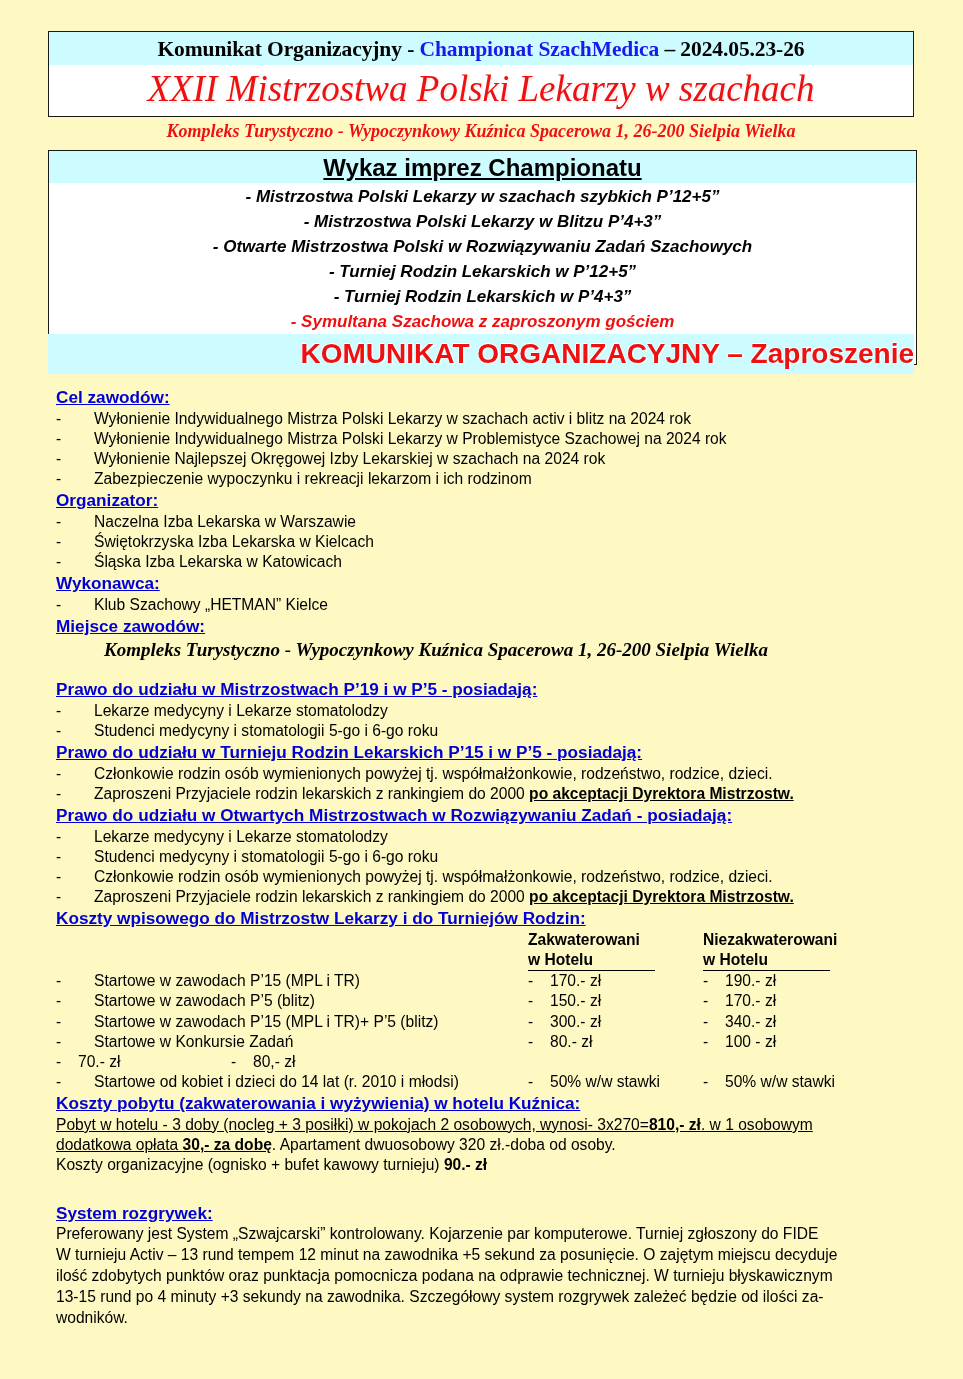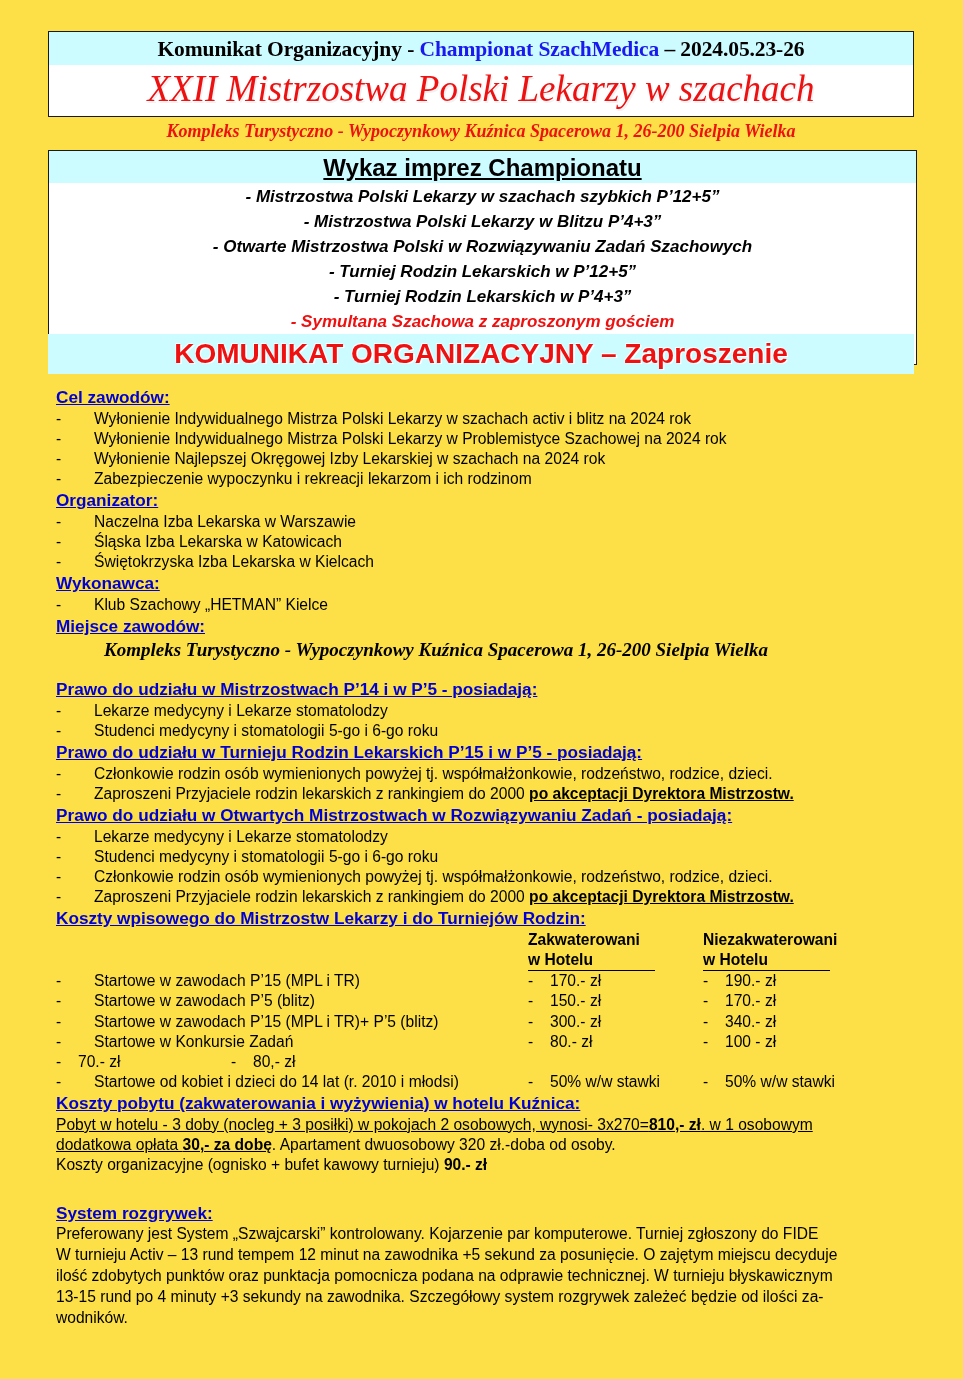--- a/index.html
+++ b/index.html
@@ -13,21 +13,21 @@
     font-family: "Liberation Sans", sans-serif;
     color: #000000;
     position: relative;
     overflow: hidden;
   }
 
   .page {
     position: relative;
     width: 963px;
     height: 1379px;
-    background: #fde047;
+    background: #fef9c3;
   }
 
   
   .header-box {
     position: absolute;
     left: 48px;
     top: 31px;
     width: 866px;
     border: 1.5px solid #1a1a1a;
     background: #ffffff;
@@ -114,21 +114,21 @@
   .event-item.red { color: #ee1111; }
 
   
   .banner {
     position: absolute;
     left: 48px;
     top: 334px;
     width: 866px;
     height: 40px;
     background: #ccfcff;
-    text-align: center;
+    text-align: right;
     box-sizing: border-box;
   }
   .banner-text {
     font-family: "Liberation Sans", sans-serif;
     font-weight: bold;
     font-size: 28px;
     line-height: 40px;
     color: #ee1111;
     text-shadow: 1.4px 1.4px 0 #ffffff, -0.6px -0.6px 0 #ffffff;
     white-space: nowrap;
@@ -303,35 +303,35 @@
     <ul class="dashlist">
       <li>Wyłonienie Indywidualnego Mistrza Polski Lekarzy w szachach activ i blitz na 2024 rok</li>
       <li>Wyłonienie Indywidualnego Mistrza Polski Lekarzy w Problemistyce Szachowej na 2024 rok</li>
       <li>Wyłonienie Najlepszej Okręgowej Izby Lekarskiej w szachach na 2024 rok</li>
       <li>Zabezpieczenie wypoczynku i rekreacji lekarzom i ich rodzinom</li>
     </ul>
 
     <h2 class="sec-head"><span>Organizator:</span></h2>
     <ul class="dashlist">
       <li>Naczelna Izba Lekarska w Warszawie</li>
+      <li>Świętokrzyska Izba Lekarska w Kielcach</li>
       <li>Śląska Izba Lekarska w Katowicach</li>
-      <li>Świętokrzyska Izba Lekarska w Kielcach</li>
     </ul>
 
     <h2 class="sec-head"><span>Wykonawca:</span></h2>
     <ul class="dashlist">
       <li>Klub Szachowy „HETMAN” Kielce</li>
     </ul>
 
     <h2 class="sec-head"><span>Miejsce zawodów:</span></h2>
     <div class="venue-serif">Kompleks Turystyczno - Wypoczynkowy Kuźnica Spacerowa 1, 26-200 Sielpia Wielka</div>
 
     <div class="gap-md"></div>
 
-    <h2 class="sec-head"><span>Prawo do udziału w Mistrzostwach P’14 i w P’5 - posiadają:</span></h2>
+    <h2 class="sec-head"><span>Prawo do udziału w Mistrzostwach P’19 i w P’5 - posiadają:</span></h2>
     <ul class="dashlist">
       <li>Lekarze medycyny i Lekarze stomatolodzy</li>
       <li>Studenci medycyny i stomatologii 5-go i 6-go roku</li>
     </ul>
 
     <h2 class="sec-head"><span>Prawo do udziału w Turnieju Rodzin Lekarskich P’15 i w P’5 - posiadają:</span></h2>
     <ul class="dashlist">
       <li><span>Członkowie rodzin osób wymienionych powyżej tj. współmałżonkowie, rodzeństwo, rodzice, dzieci.</span><b class="u"></b></li>
       <li><span>Zaproszeni Przyjaciele rodzin lekarskich z rankingiem do 2000 </span><b class="u">po akceptacji Dyrektora Mistrzostw.</b></li>
     </ul>

